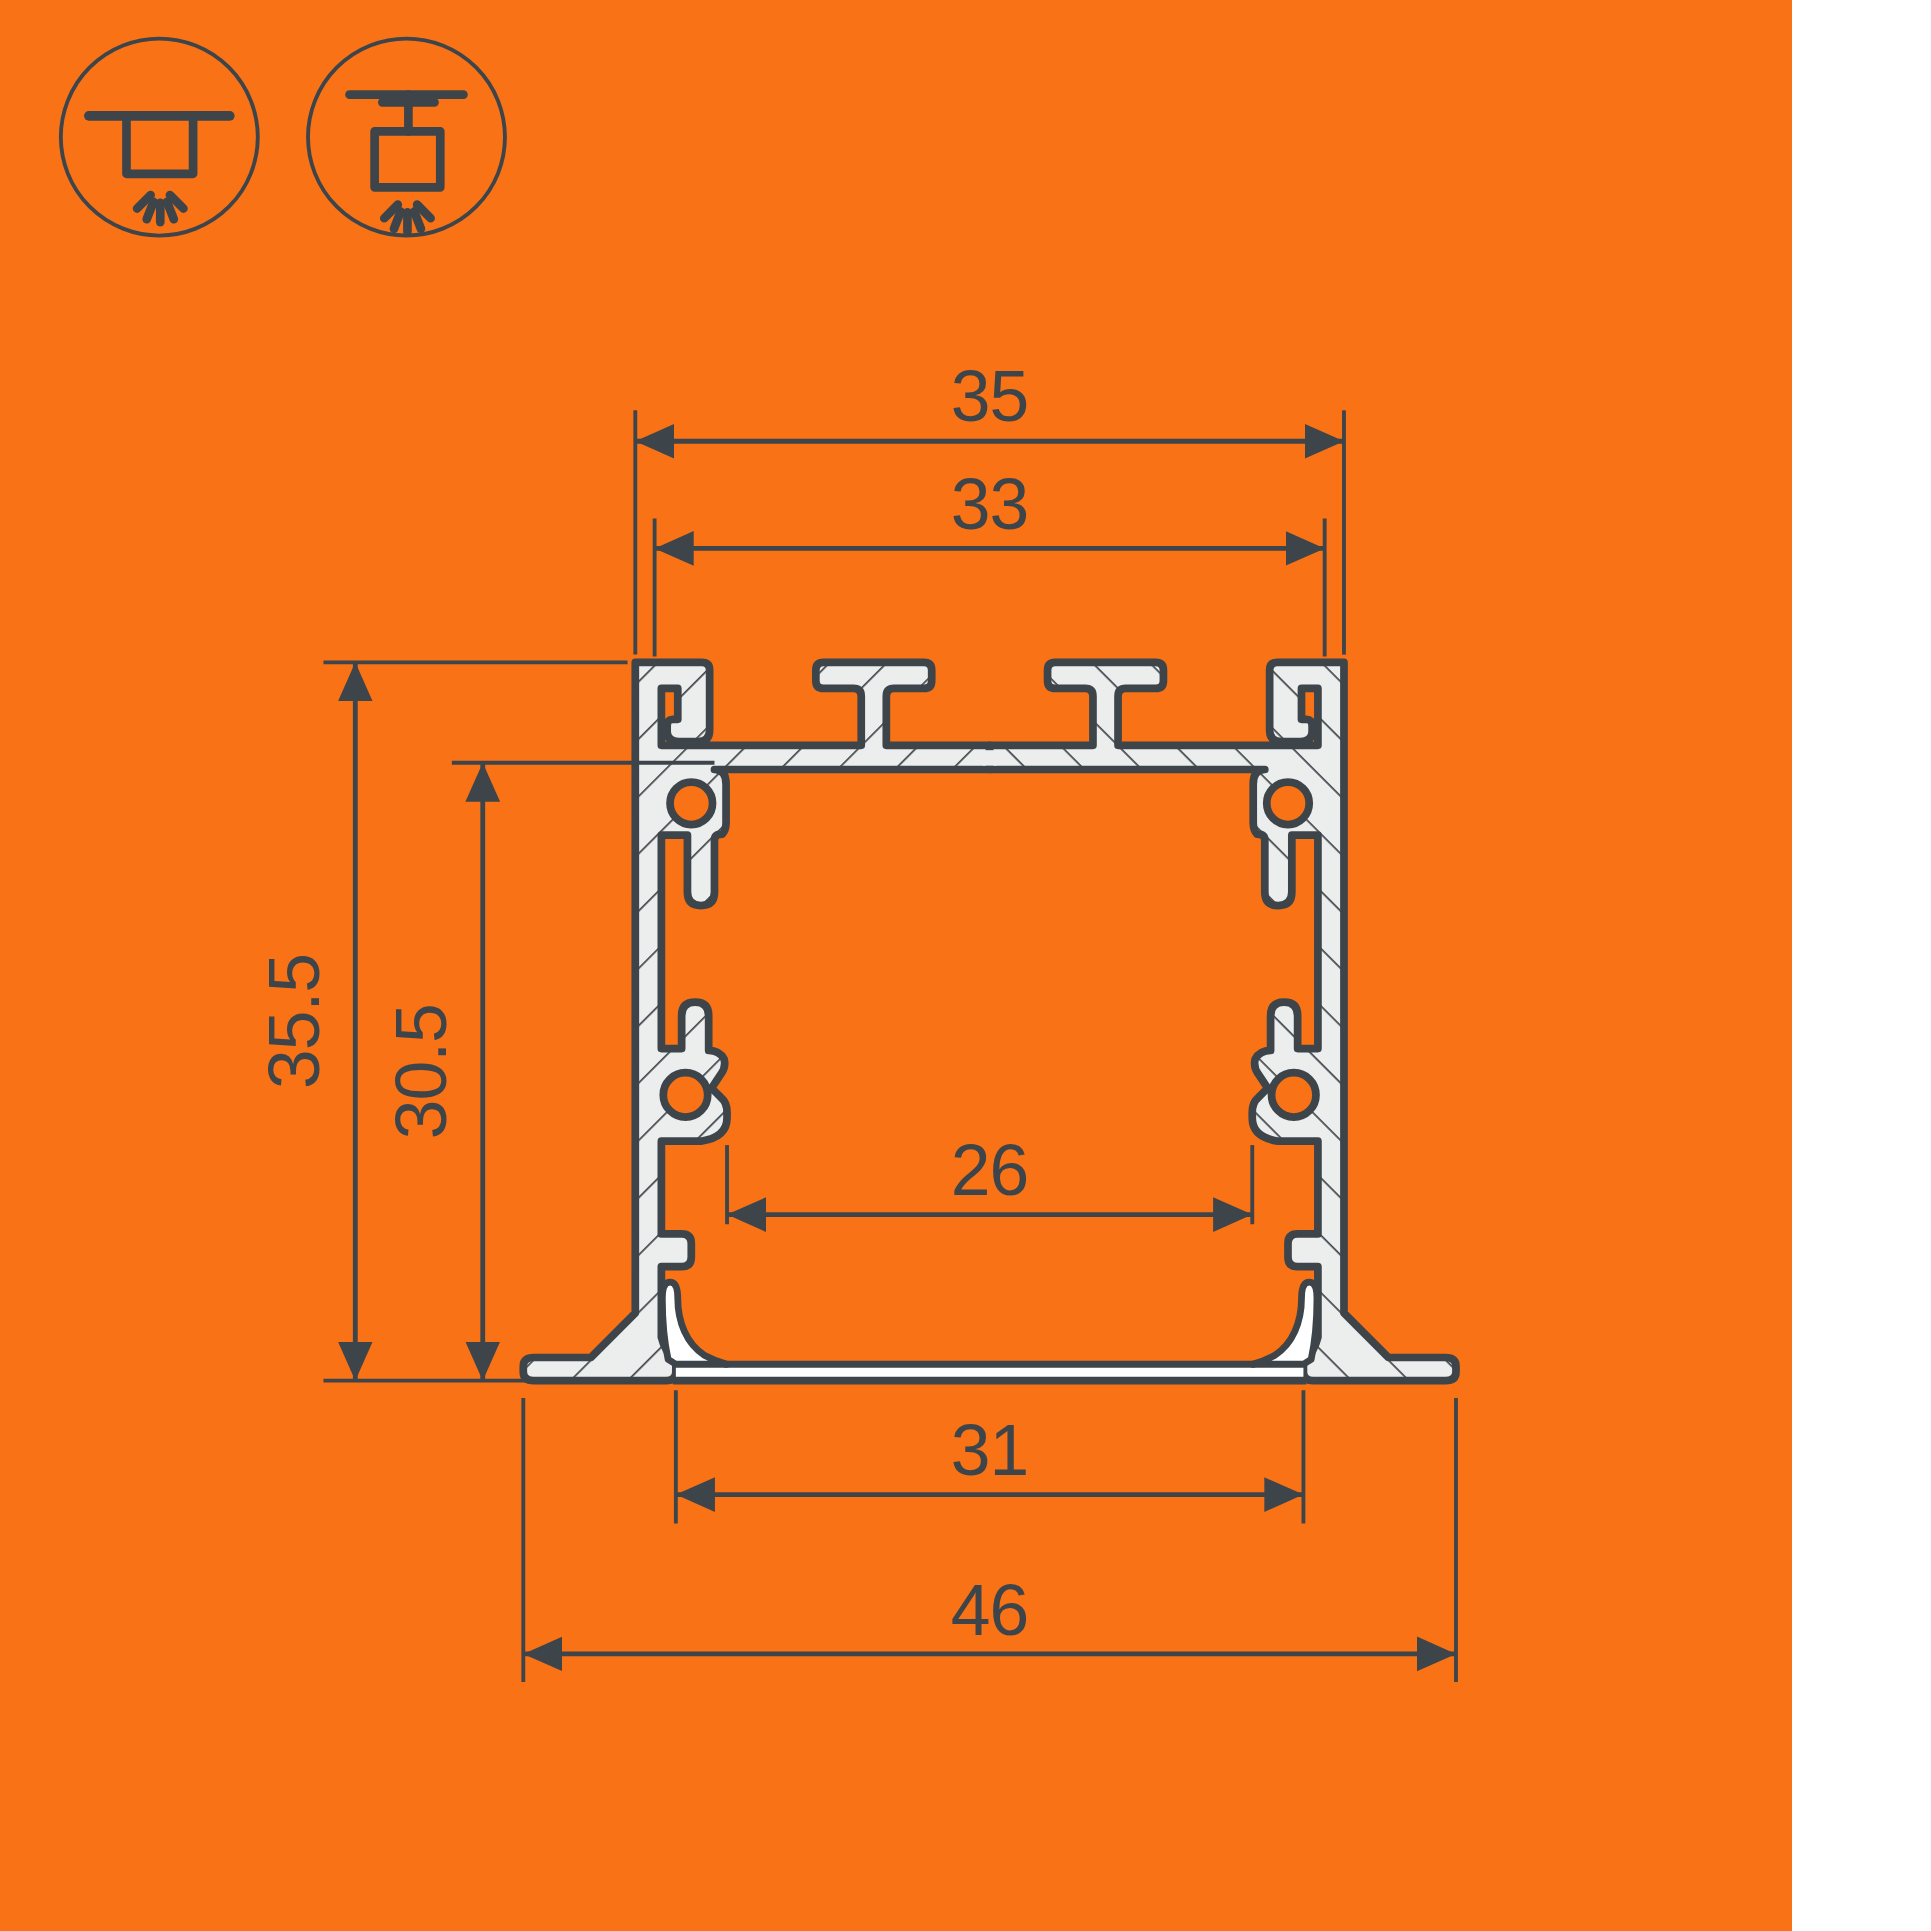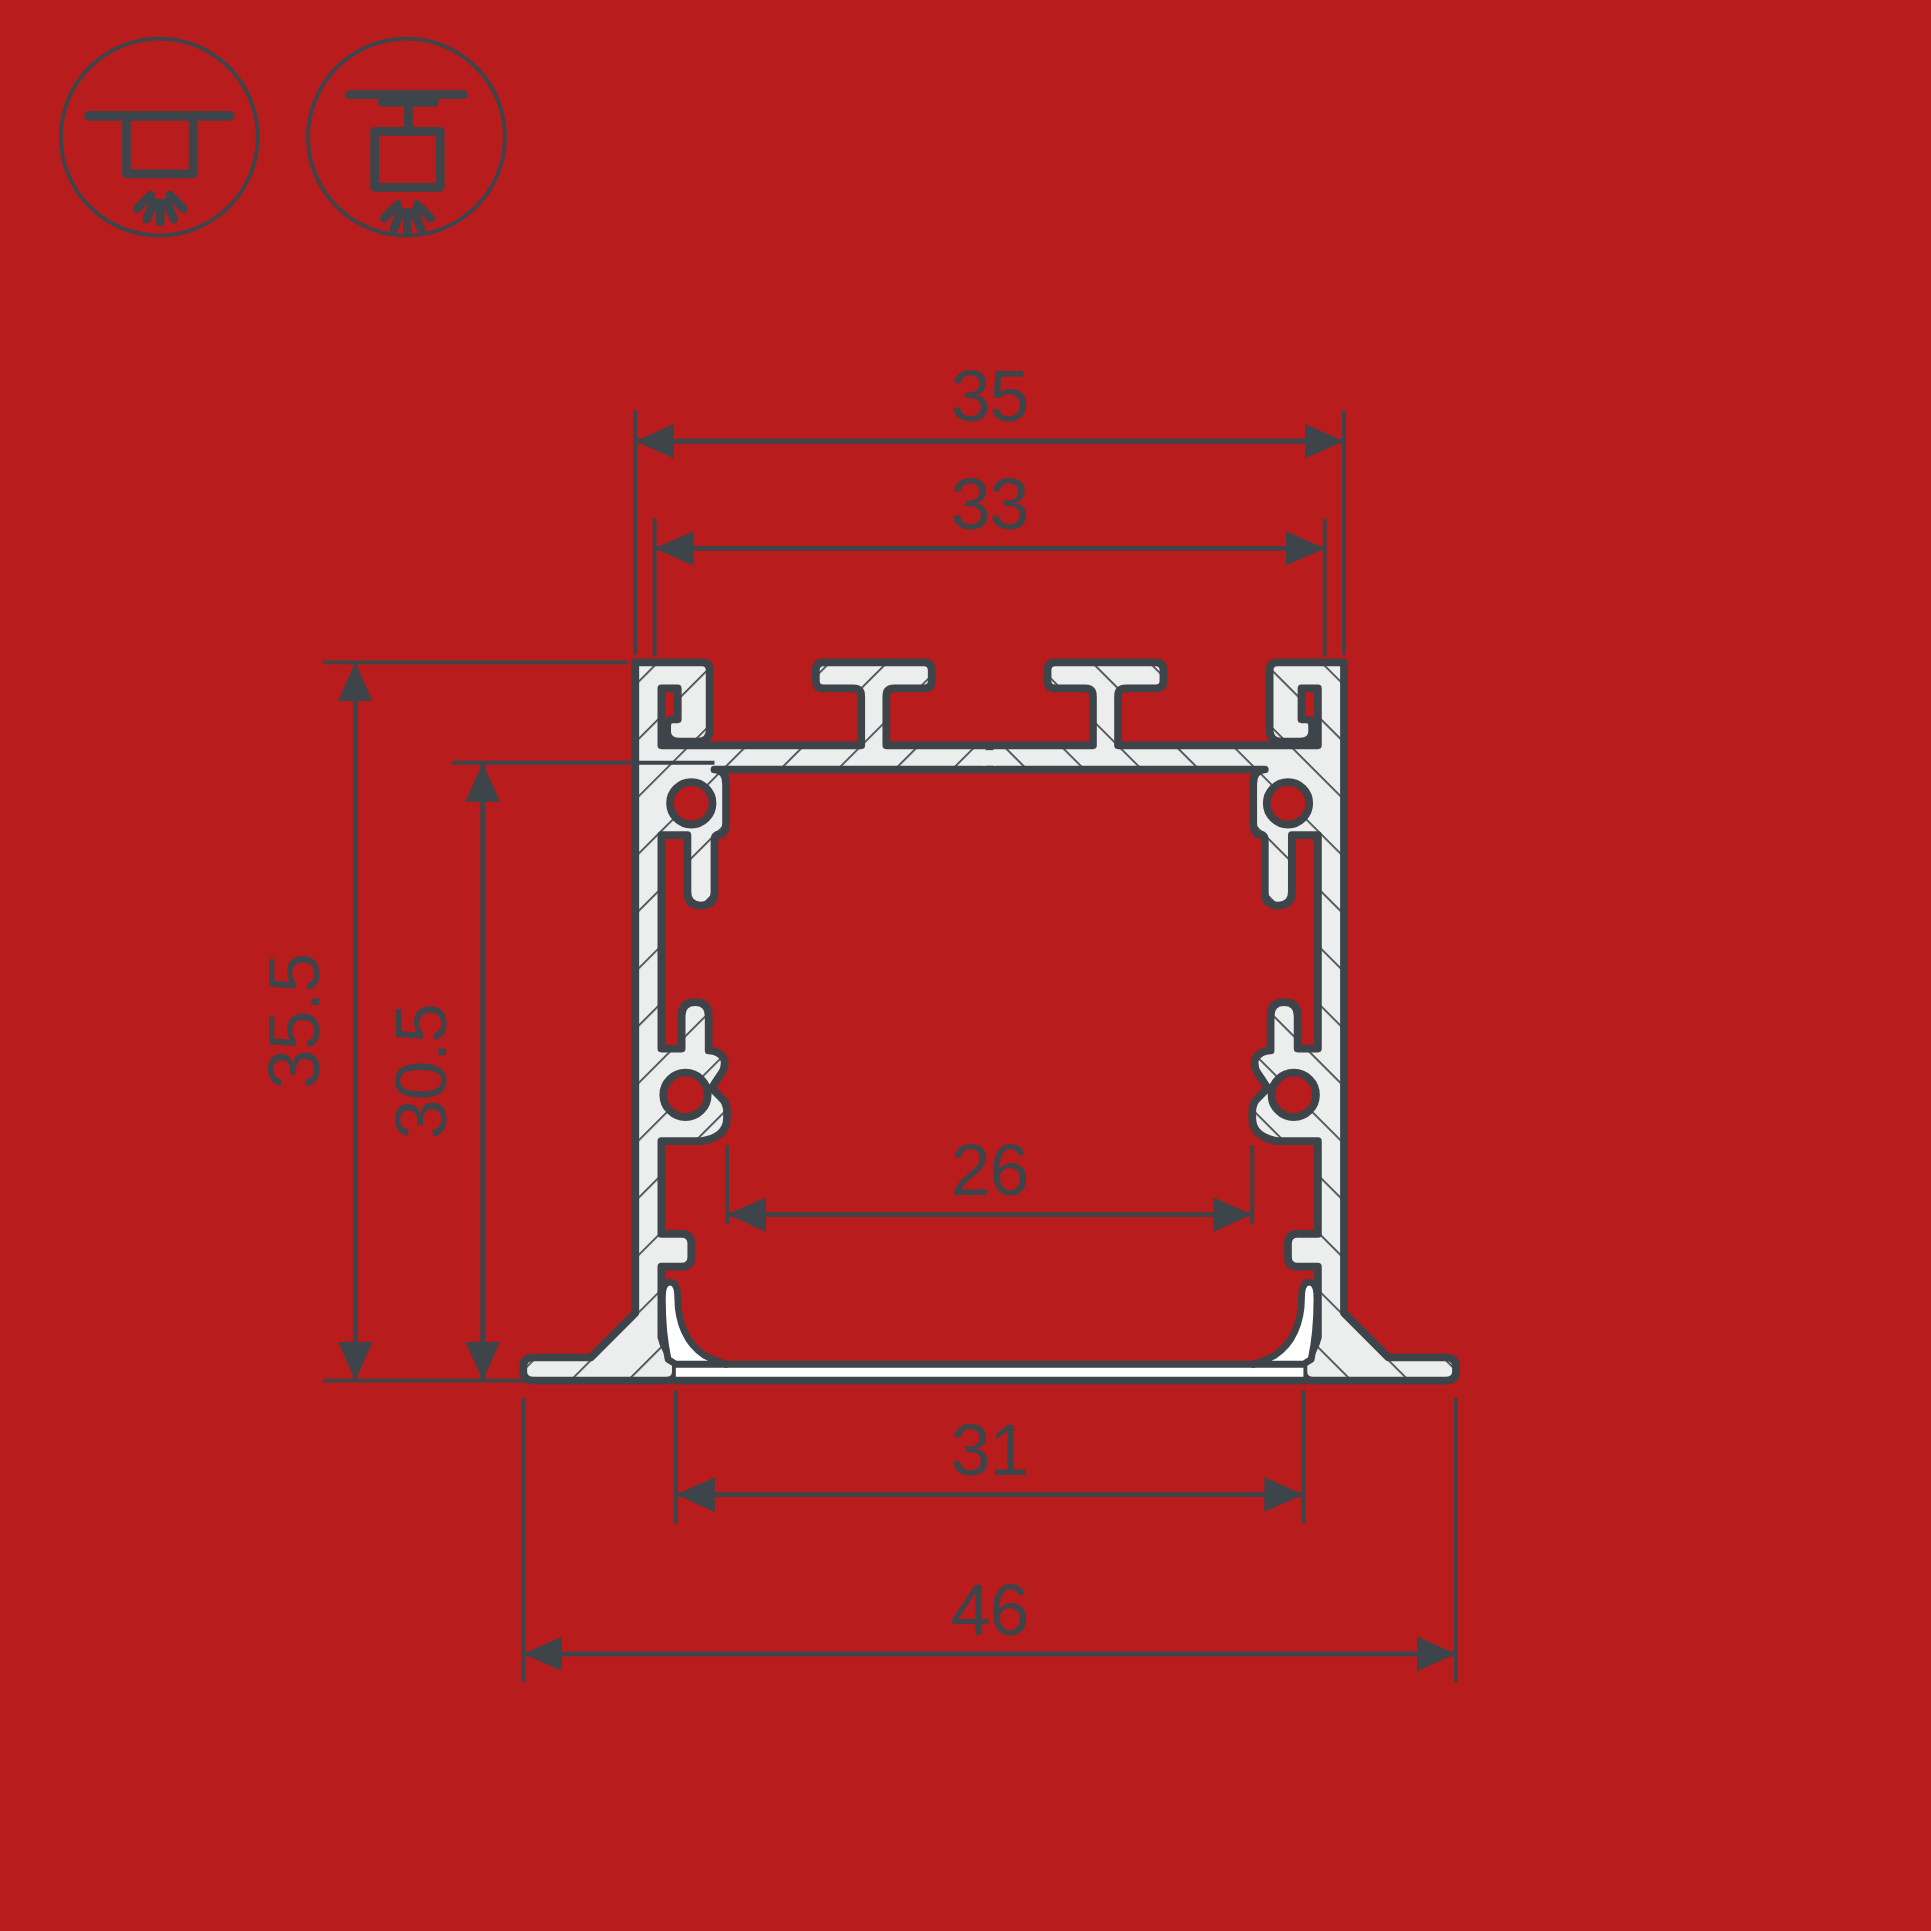--- a/index.html
+++ b/index.html
@@ -1,16 +1,16 @@
 <!DOCTYPE html>
 <html><head>
 <meta charset="utf-8">
 <style>
   html,body{margin:0;padding:0;background:#ffffff;}
-  .stage{position:relative;width:1931px;height:1931px;background:#b91c1c;overflow:hidden;
+  .stage{position:relative;width:1792px;height:1931px;background:#f97316;overflow:hidden;
          font-family:"Liberation Sans", sans-serif;}
   svg{position:absolute;left:0;top:0;}
   .dim-text{font-family:"Liberation Sans", sans-serif;font-size:74px;fill:#3E454A;
             letter-spacing:-1px;}
 </style>
 </head>
 <body>
 
 <div class="stage">
 <svg width="1931" height="1931" viewBox="0 0 2000 2000">

